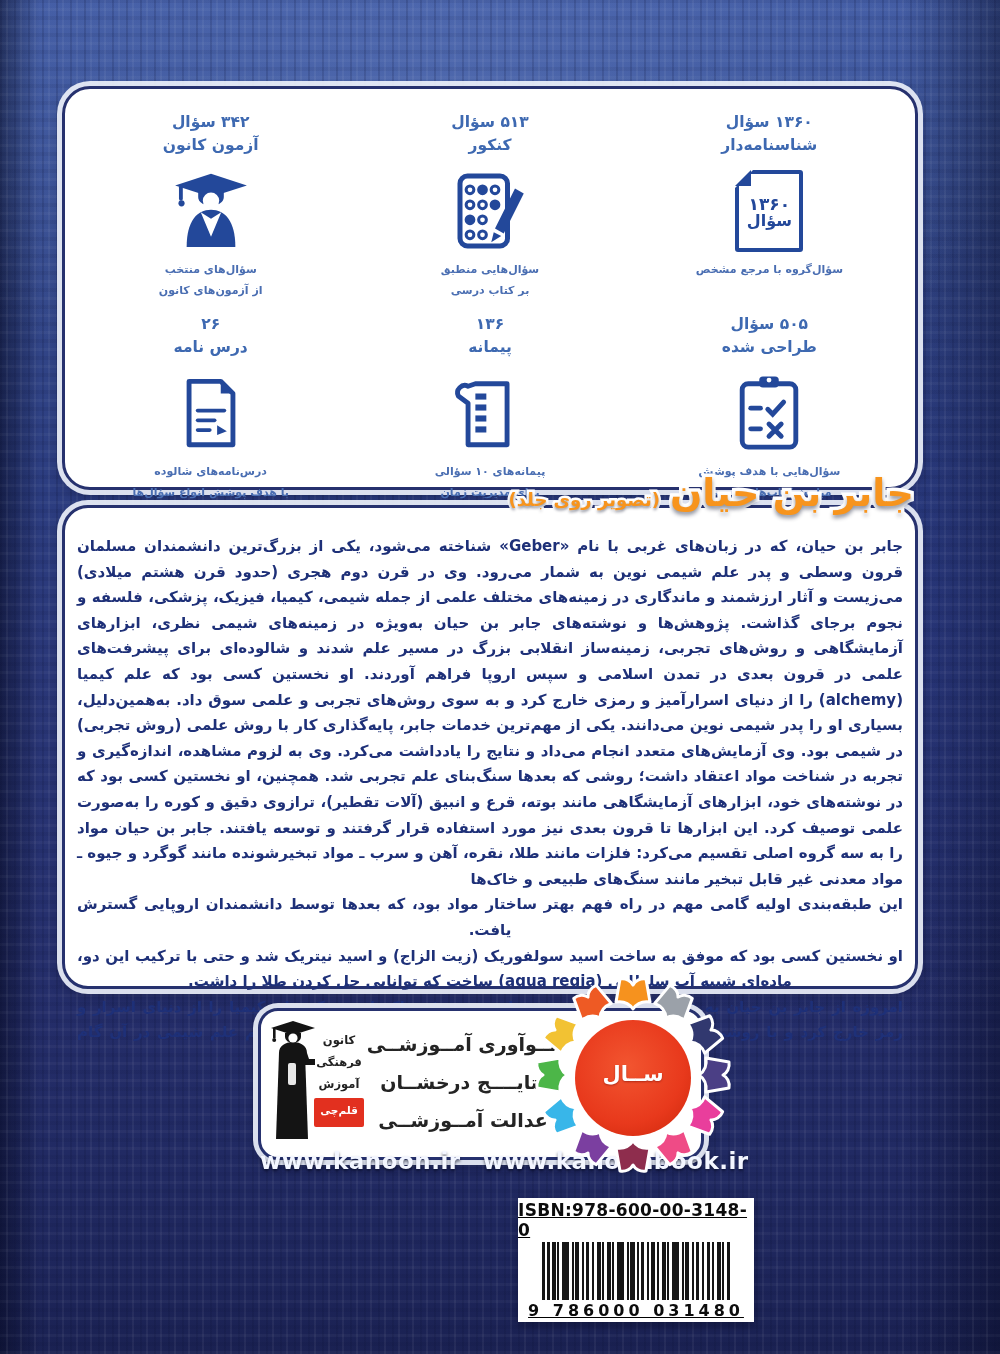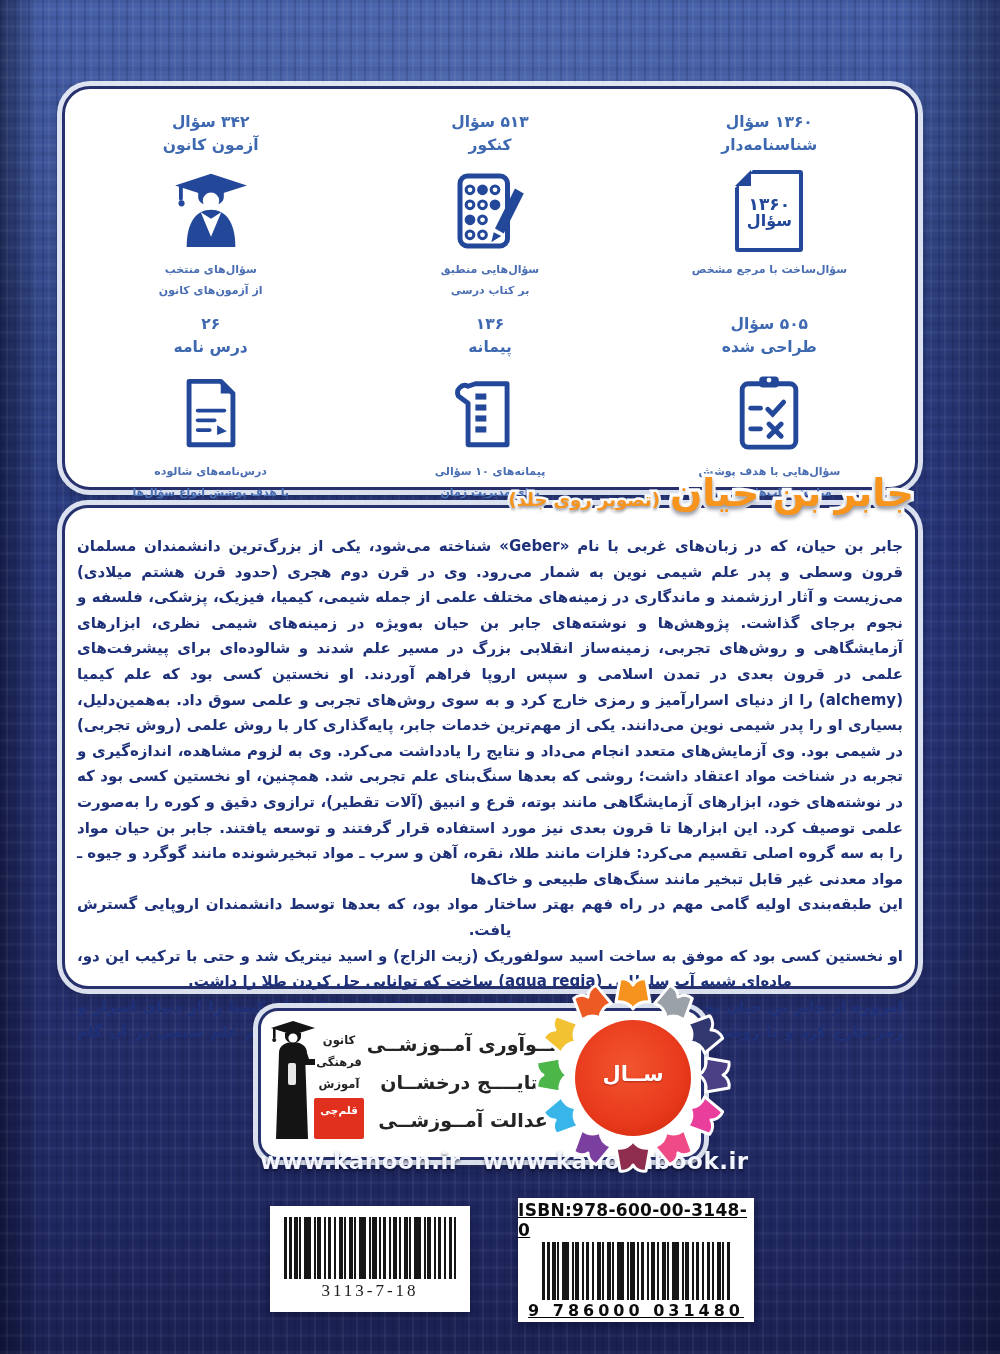--- a/index.html
+++ b/index.html
@@ -46,21 +46,21 @@
   .bio-title{font-size:38px;font-weight:800;color:#f7941d;-webkit-text-stroke:7px #fff;paint-order:stroke fill;
     text-shadow:0 3px 4px rgba(3,8,35,.45);letter-spacing:0;}
   .bio-subtitle{font-size:18px;font-weight:800;color:#f7941d;-webkit-text-stroke:5px #fff;paint-order:stroke fill;
     text-shadow:0 2px 3px rgba(3,8,35,.45);}
   
   .logo-strip{left:258px;top:1008px;width:440px;height:146px;border-radius:20px;}
   .grad-logo{position:absolute;left:10px;top:8px;}
   .brand-col{position:absolute;left:52px;top:18px;width:52px;direction:rtl;text-align:center;color:#222;
     font-size:11.5px;font-weight:700;line-height:22px;}
   .brand-badge{display:inline-block;background:#e2301f;color:#fff;font-size:10.5px;font-weight:800;
-    padding:1px 6px 18px;margin-top:3px;border-radius:2px;}
+    padding:1px 6px 6px;margin-top:3px;border-radius:2px;}
   .slogans{position:absolute;left:108px;top:14px;width:188px;direction:rtl;text-align:center;color:#242424;
     font-size:19px;font-weight:800;line-height:38px;white-space:nowrap;}
   
   .pinwheel{position:absolute;left:506px;top:948px;width:254px;height:254px;z-index:5;}
   .years{position:absolute;left:506px;top:948px;width:254px;height:254px;z-index:6;
     display:flex;flex-direction:column;align-items:center;justify-content:center;color:#fff;pointer-events:none;}
   .years-num{font-size:72px;font-weight:800;line-height:70px;text-shadow:0 2px 2px rgba(120,10,0,.5);}
   .years-word{font-size:21px;font-weight:800;margin-top:-2px;text-shadow:0 1px 2px rgba(120,10,0,.5);}
   
   .urls{position:absolute;left:260px;top:1148px;color:#f3f6ff;font-size:23px;font-weight:700;
@@ -93,21 +93,21 @@
           <div>شناسنامه‌دار</div>
         </div>
         <div class="stat-iconbox">
           <div class="doc-icon">
             <span class="fold"></span>
             <span class="doc-num">۱۳۶۰</span>
             <span class="doc-word">سؤال</span>
           </div>
         </div>
         <div class="stat-cap">
-          <div>سؤال‌ساخت با مرجع مشخص</div>
+          <div>سؤال‌گروه با مرجع مشخص</div>
         </div>
       </div>
 
       <div class="stat">
         <div class="stat-head">
           <div>۵۱۳ سؤال</div>
           <div>کنکور</div>
         </div>
         <div class="stat-iconbox icon-navy">
           <svg width="80" height="80" viewBox="0 0 64 64">
@@ -298,24 +298,20 @@
   </svg>
   <div class="years">
     <div class="years-word">ســال</div>
   </div>
 
   <div class="urls">
     <span>www.kanoon.ir</span>
     <span>www.kanoonbook.ir</span>
   </div>
 
-  <div class="bc-box bc-left">
-    <div class="bars"></div>
-    <div class="bc-num">3113-7-18</div>
-  </div>
 
   <div class="bc-box bc-right">
     <div class="isbn-label">ISBN:978-600-00-3148-0</div>
     <div class="bars bars-ean"></div>
     <div class="ean-digits">9 786000 031480</div>
   </div>
 
 </div>
 
 </body></html>

